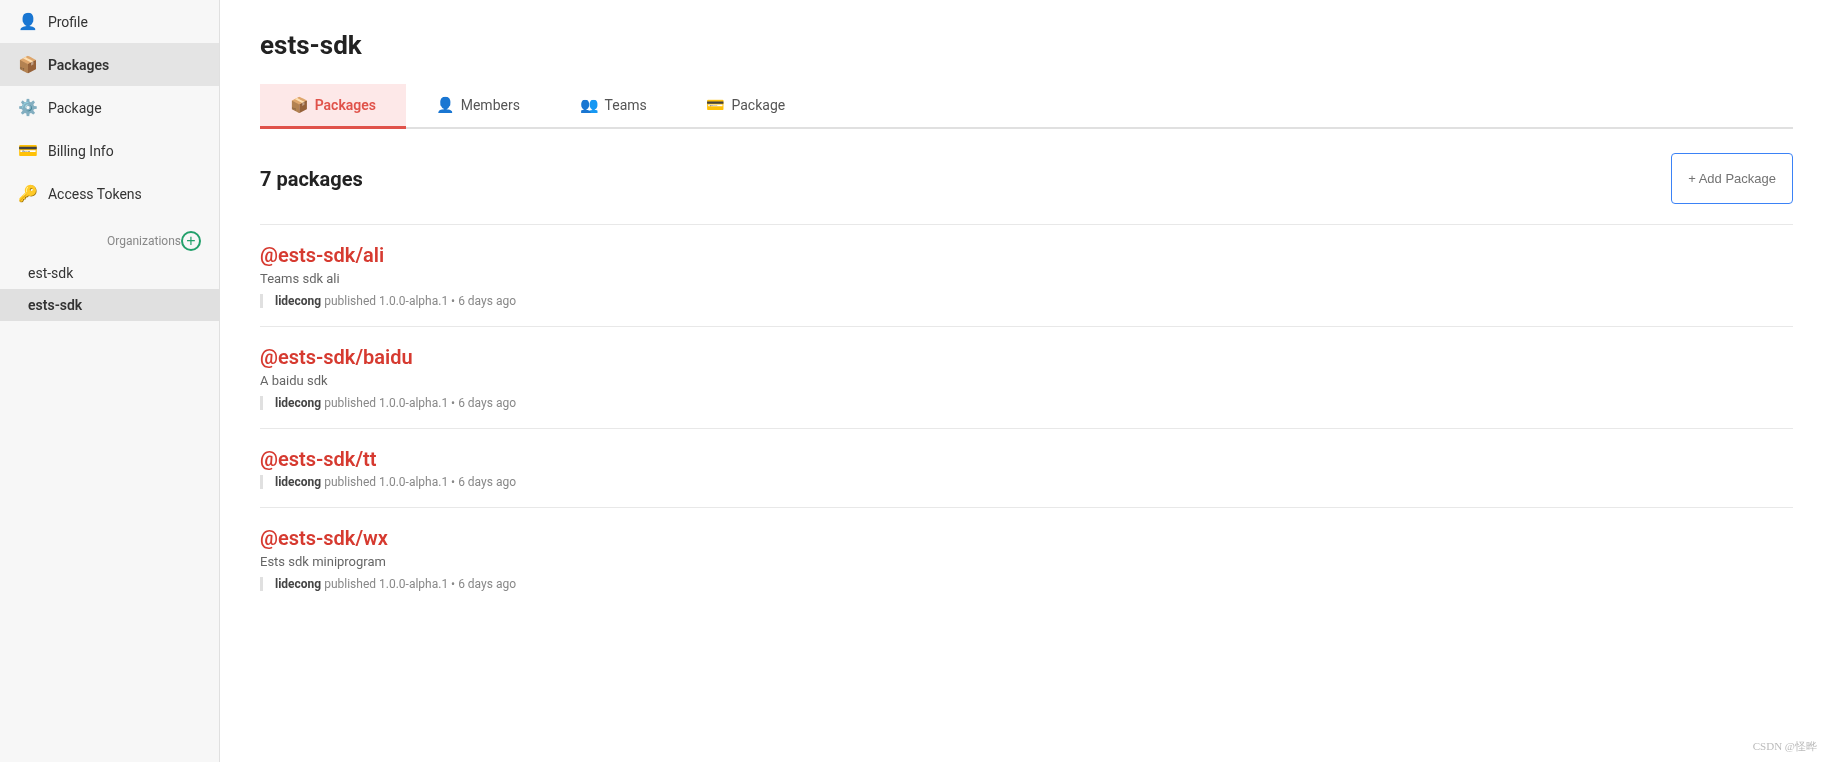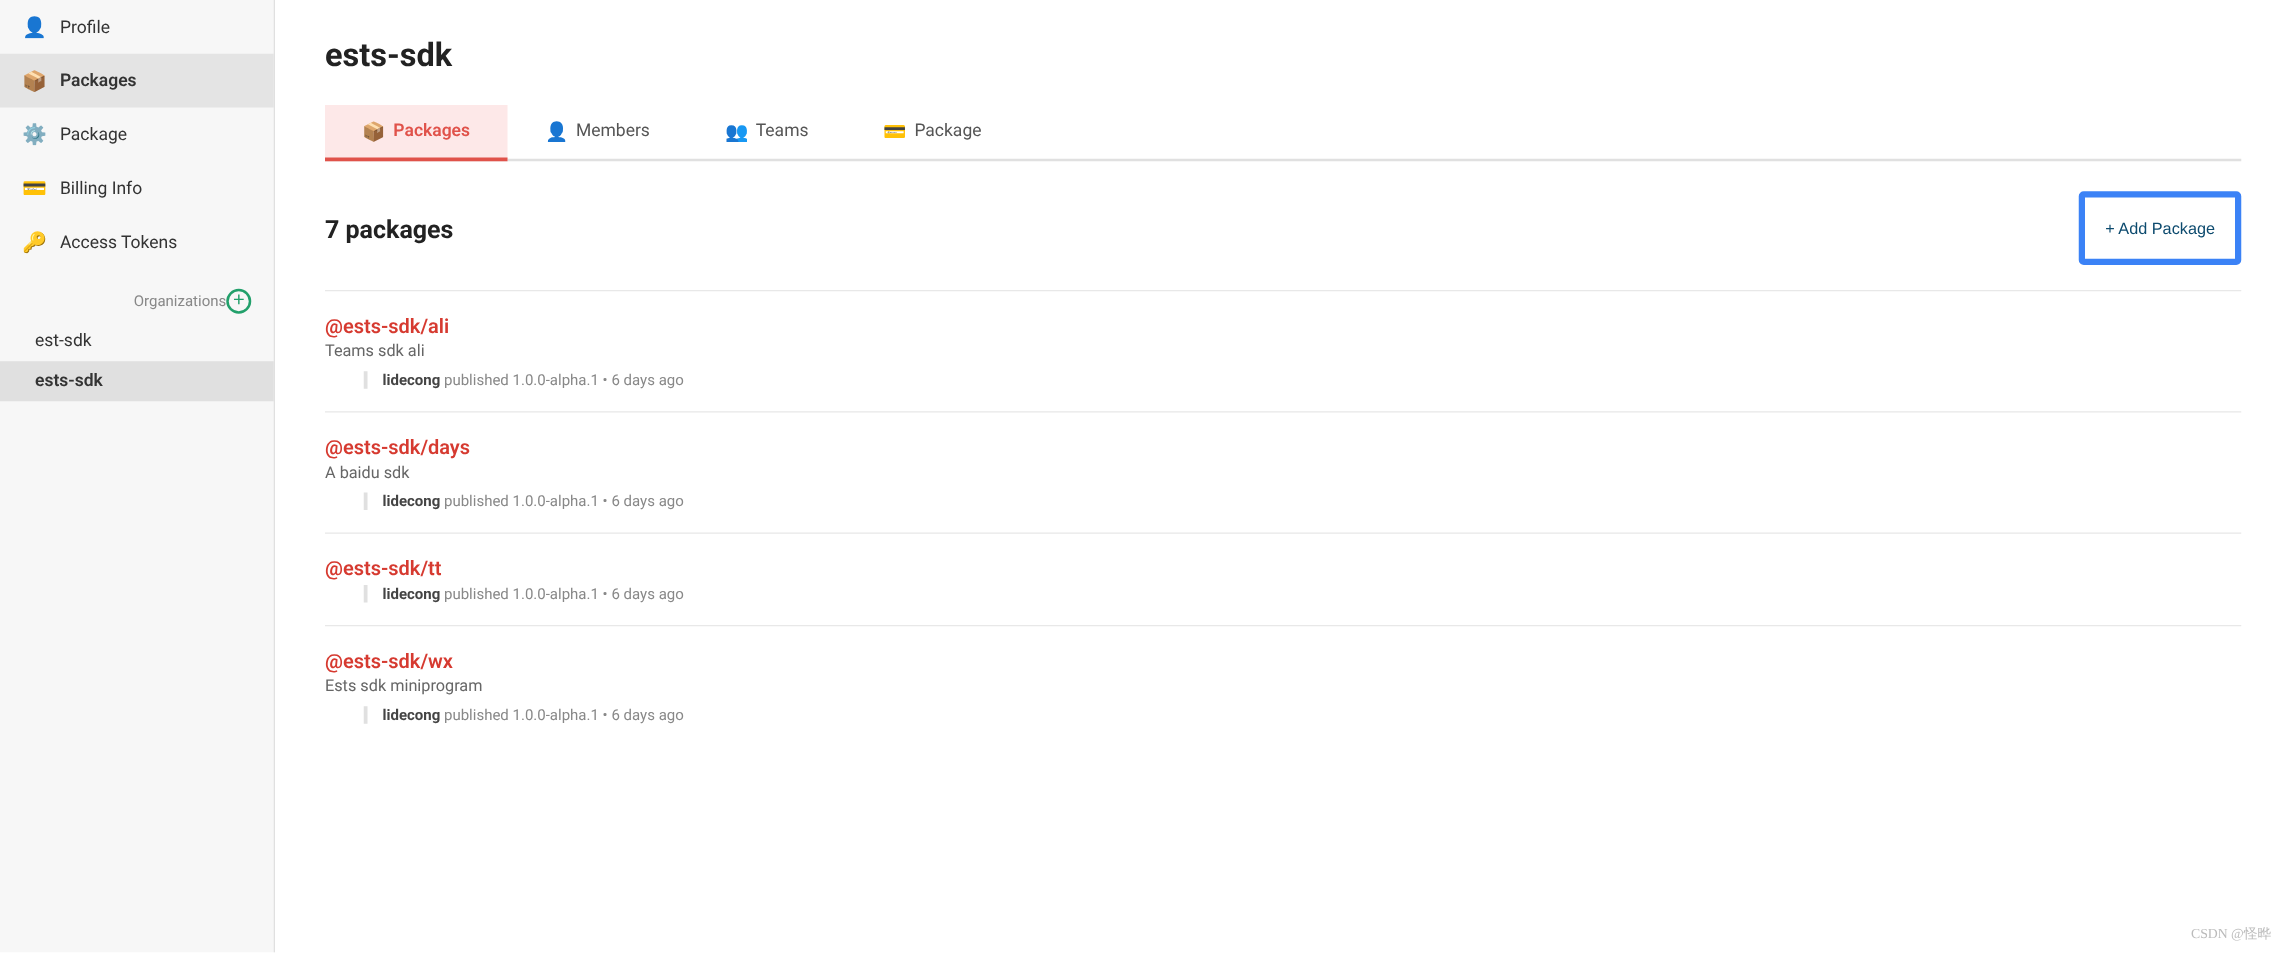--- a/index.html
+++ b/index.html
@@ -101,50 +101,49 @@
       justify-content: space-between;
       margin-bottom: 20px;
     }
     .packages-count {
       font-size: 20px;
       font-weight: 700;
       color: #222;
     }
     .add-package-btn {
       padding: 17px 16px;
-      border: 5px solid #3b82f6;
+      border: 1px solid #3b82f6;
       border-radius: 4px;
       background: #fff;
       cursor: pointer;
       font-size: 13px;
-      color: #0c4a6e;
+      color: #737373;
     }
 
     
     .package-item {
       border-top: 1px solid #e8e8e8;
       padding: 18px 0;
     }
     .package-name {
-      font-size: 16px;
+      font-size: 20px;
       font-weight: 600;
       color: #d63a30;
       margin-bottom: 4px;
     }
     .package-desc {
       font-size: 13px;
       color: #666;
       margin-bottom: 8px;
     }
     .package-meta {
       font-size: 12px;
       color: #888;
       padding-left: 12px;
       border-left: 3px solid #e0e0e0;
-      margin-left: 31px;
     }
     .package-meta strong {
       font-weight: 700;
       color: #444;
     }
 
     .footer-note {
       position: fixed;
       bottom: 8px;
       right: 16px;
@@ -217,21 +216,21 @@
     <button class="add-package-btn">+ Add Package</button>
   </div>
 
   <div id="package-list">
       <div class="package-item">
     <div class="package-name">@ests-sdk/ali</div>
     <div class="package-desc">Teams sdk ali</div>
     <div class="package-meta"><strong>lidecong</strong> published 1.0.0-alpha.1 • 6 days ago</div>
   </div>
       <div class="package-item">
-    <div class="package-name">@ests-sdk/days</div>
+    <div class="package-name">@ests-sdk/baidu</div>
     <div class="package-desc">A baidu sdk</div>
     <div class="package-meta"><strong>lidecong</strong> published 1.0.0-alpha.1 • 6 days ago</div>
   </div>
       <div class="package-item">
     <div class="package-name">@ests-sdk/tt</div>
     <div class="package-meta"><strong>lidecong</strong> published 1.0.0-alpha.1 • 6 days ago</div>
   </div>
       <div class="package-item">
     <div class="package-name">@ests-sdk/wx</div>
     <div class="package-desc">Ests sdk miniprogram</div>

